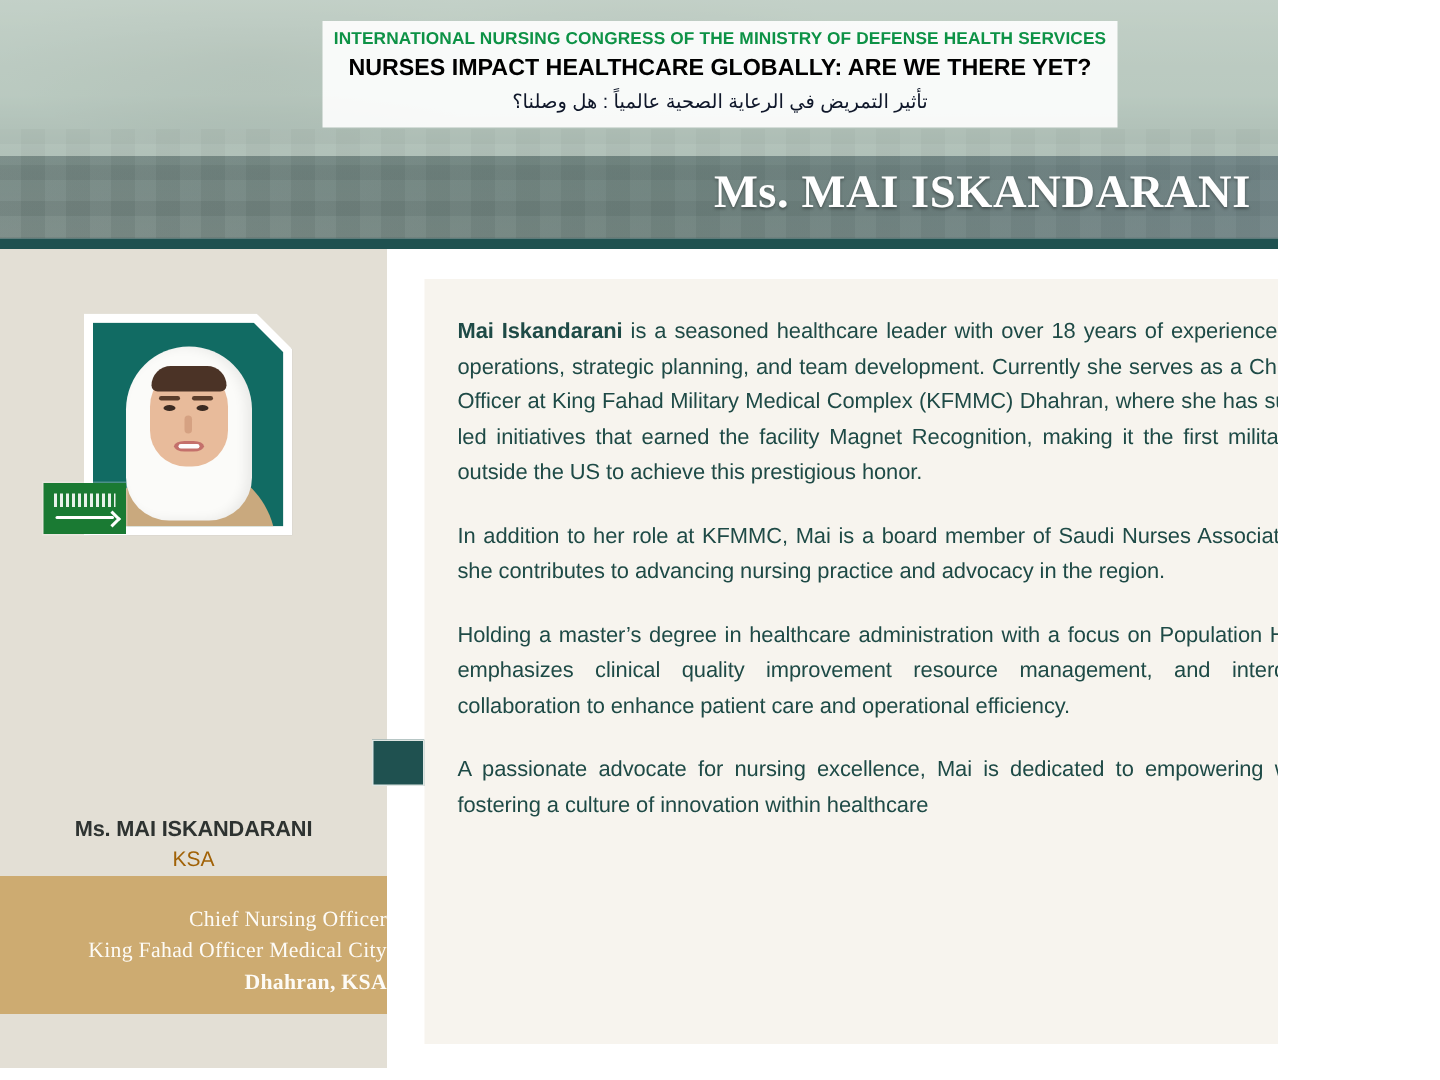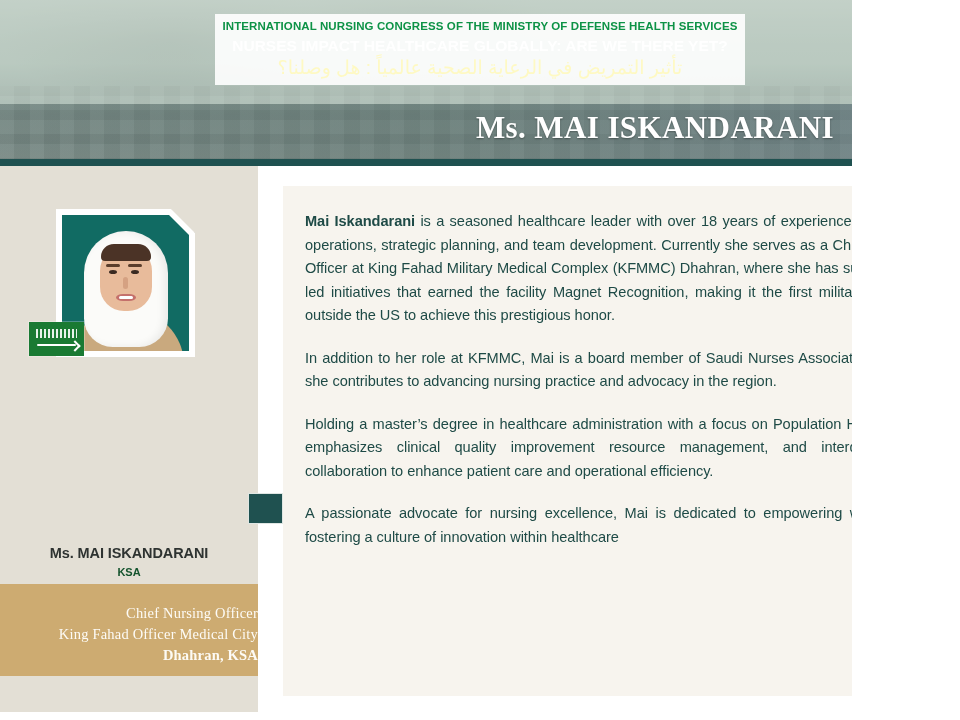--- a/index.html
+++ b/index.html
@@ -76,30 +76,30 @@
   }
   .banner-line1 {
     color: #0d9246;
     font-size: 11.5px;
     font-weight: bold;
     letter-spacing: 0.1px;
     line-height: 15px;
     white-space: nowrap;
   }
   .banner-line2 {
-    color: #ffffff;
+    color: #000000;
     font-size: 15.5px;
     font-weight: bold;
     line-height: 21px;
     margin-top: 1px;
     white-space: nowrap;
   }
   .banner-line3 {
-    color: #fef9c3;
-    font-size: 19px;
+    color: #0f172a;
+    font-size: 13px;
     line-height: 22px;
     direction: rtl;
     margin-top: 1px;
     white-space: nowrap;
   }
 
   .name-band {
     position: absolute;
     left: 0; top: 104px;
     width: 960px; height: 55px;
@@ -266,23 +266,23 @@
     text-align: center;
   }
   .caption-name {
     color: #2e3331;
     font-size: 14.5px;
     font-weight: bold;
     line-height: 18px;
     letter-spacing: -0.1px;
   }
   .caption-country {
-    color: #14532d;
-    font-size: 11px;
-    font-weight: bold;
+    color: #a16207;
+    font-size: 14px;
+    font-weight: normal;
     line-height: 18px;
     margin-top: 1px;
   }
 
   .role-block {
     position: absolute;
     left: 0; top: 418px;
     width: 258px;
     height: 92px;
     background: #cdab71;

